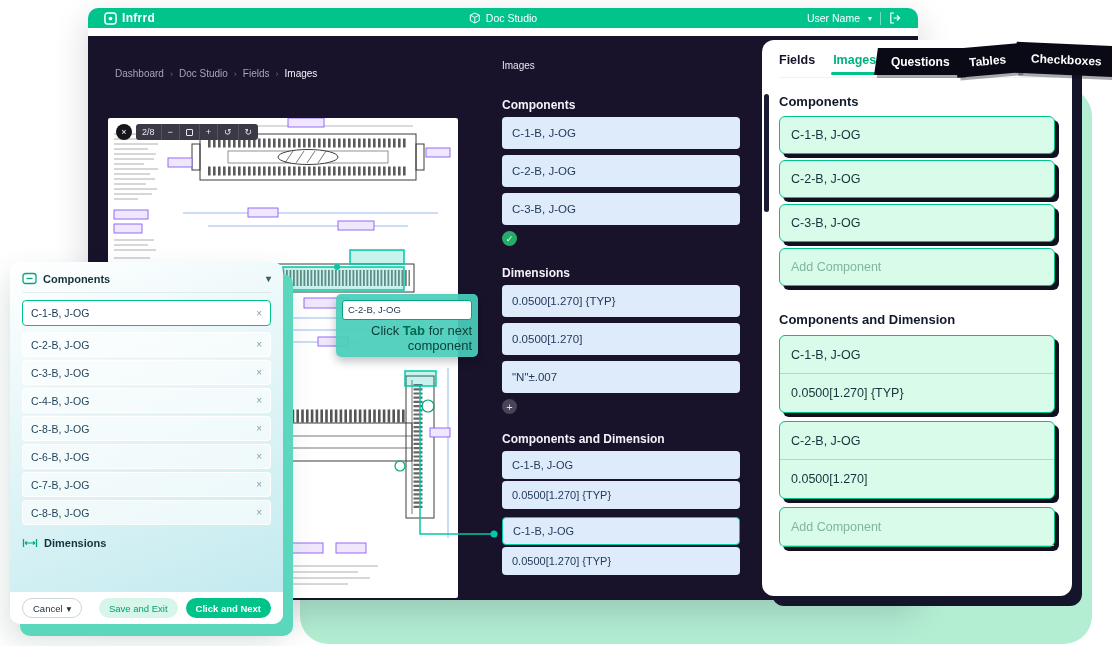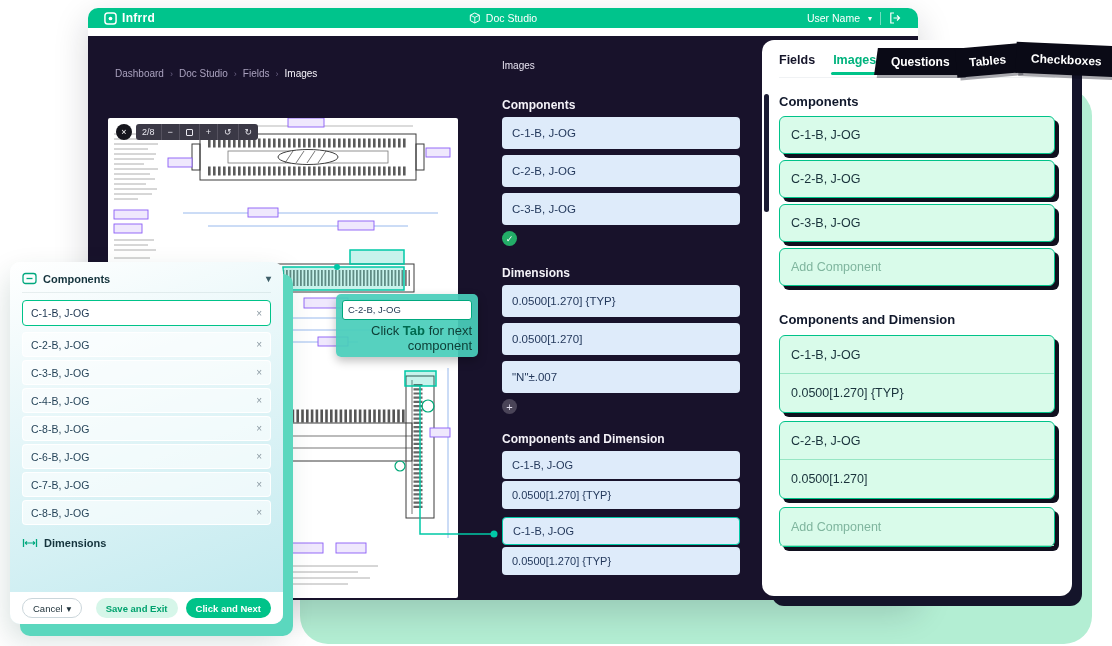--- a/index.html
+++ b/index.html
@@ -84,21 +84,21 @@
   .ov-input{height:26px;background:#fff;border:1.5px solid #00C389;border-radius:4px;display:flex;align-items:center;padding:0 8px;margin-bottom:6px}
   .ov-input input{border:none;outline:none;flex:1;font-size:10.5px;color:#1C3550;font-family:inherit;background:transparent;min-width:0}
   .ov-x{color:#8C9AA3;font-size:10px;margin-left:auto;cursor:pointer;padding-left:6px}
   .ov-row{height:25px;background:rgba(255,255,255,.62);border:1px solid rgba(255,255,255,.95);border-radius:4px;display:flex;align-items:center;padding:0 8px;font-size:10.5px;color:#27455A;margin-bottom:3px}
   .ov-add{height:25px;background:#fff;border-radius:4px;margin-top:4px;display:flex;align-items:center;padding:0 8px}
   .ov-add input{border:none;outline:none;flex:1;font-size:10.5px;color:#5D6F78;font-family:inherit;background:transparent}
   .ov-dim{display:flex;align-items:center;gap:6px;margin-top:12px;font-size:11px;font-weight:bold;color:#14333C}
   .ov-footer{position:absolute;left:0;right:0;bottom:0;height:32px;background:#fff;border-radius:0 0 10px 10px;display:flex;align-items:center;padding:0 12px;gap:8px}
   .btn{font-family:inherit;font-size:9.5px;border-radius:12px;height:20px;display:flex;align-items:center;padding:0 10px;border:none;cursor:pointer}
   .btn-cancel{background:#fff;border:1px solid #CBD6DB;color:#22343C;gap:4px}
-  .btn-exit{margin-left:auto;background:#D6F6E9;color:#00A26E;font-weight:bold}
+  .btn-exit{margin-left:auto;background:#D6F6E9;color:#00A26E;font-weight:normal}
   .btn-next{background:#00C389;color:#fff;font-weight:bold}
 </style>
 </head>
 <body>
 
 <div class="stage">
   <div class="backdrop"></div>
 
   <div class="app">
     <header class="topbar">

